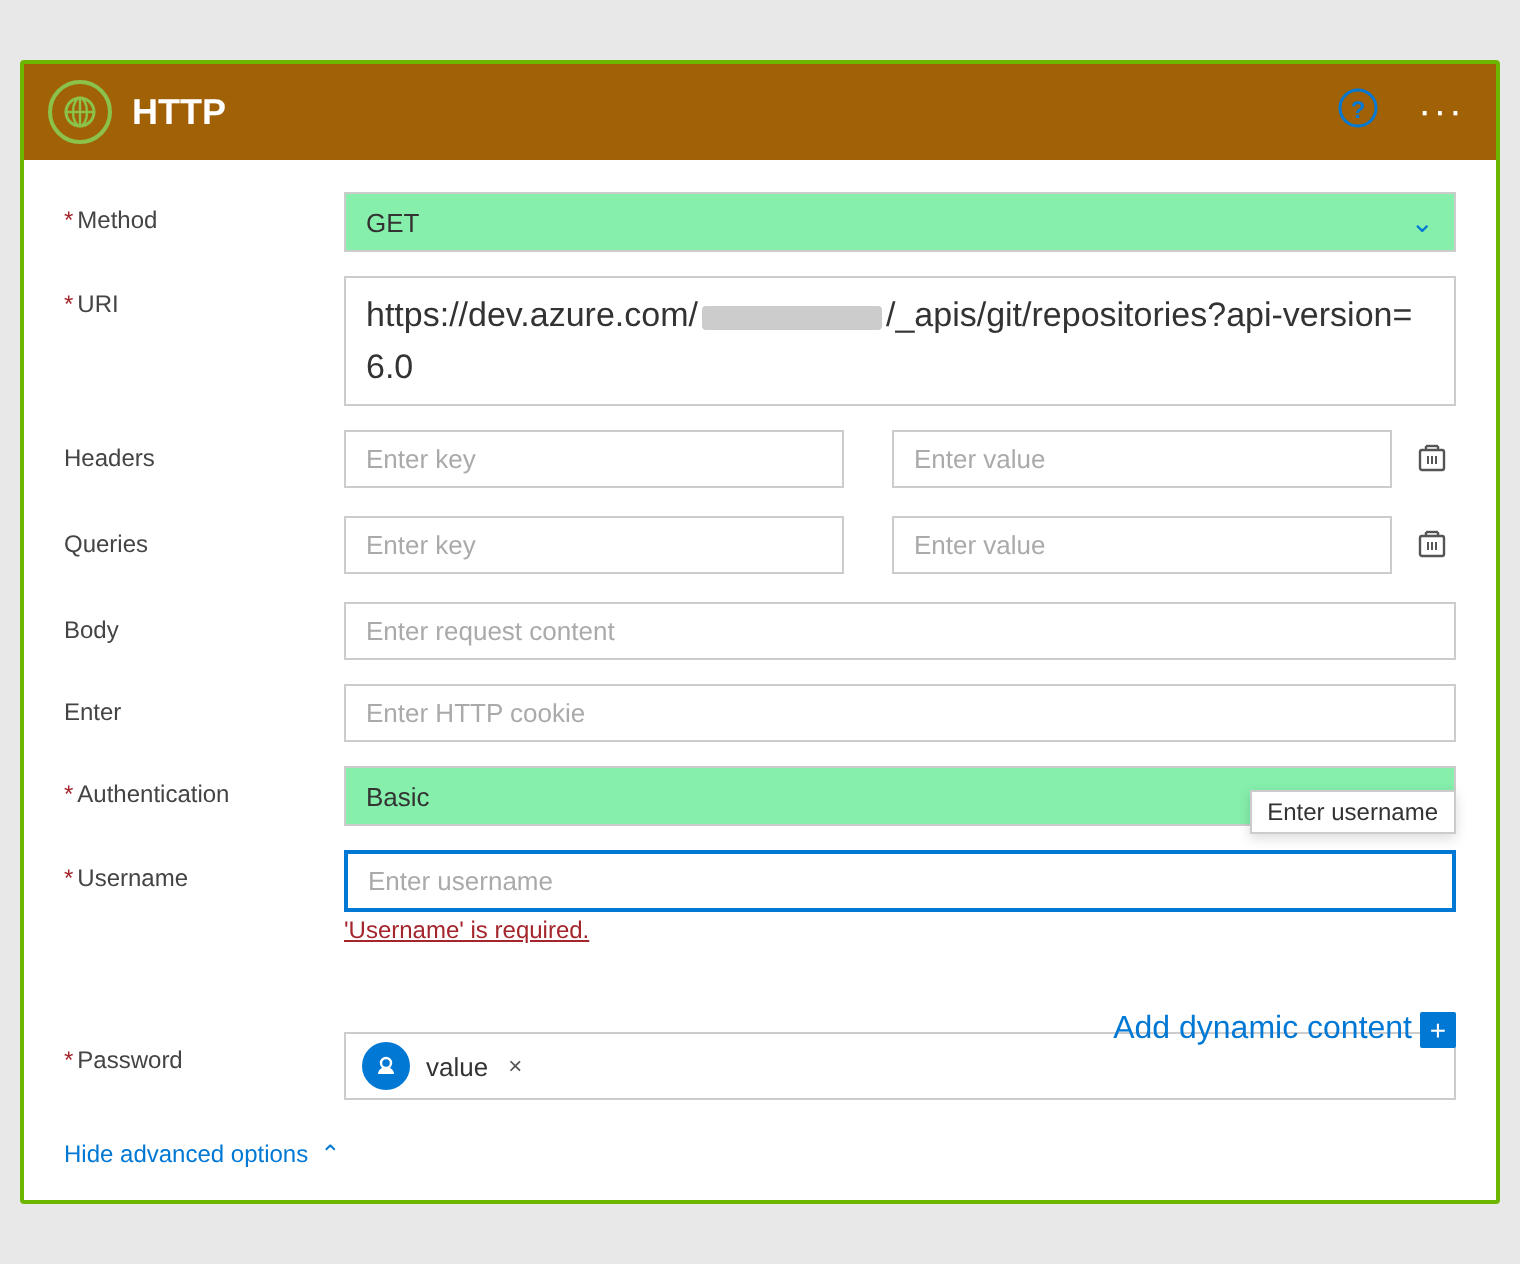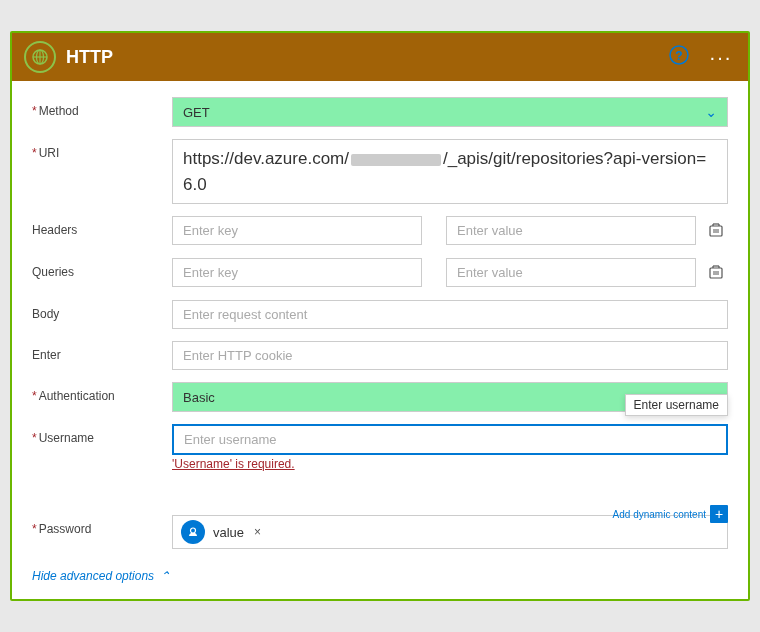--- a/index.html
+++ b/index.html
@@ -157,21 +157,21 @@
     .add-dynamic-content {
       display: flex;
       align-items: center;
       gap: 4px;
       position: absolute;
       bottom: -24px;
       right: 0;
     }
     .add-dynamic-text {
       color: #0078d4;
-      font-size: 10px;
+      font-size: 16px;
       cursor: pointer;
     }
     .add-dynamic-btn {
       background: #0078d4;
       color: #fff;
       border: none;
       width: 18px;
       height: 18px;
       font-size: 14px;
       display: flex;
@@ -231,21 +231,20 @@
       align-items: center;
       gap: 6px;
       color: #0078d4;
       font-size: 13px;
       cursor: pointer;
       margin-top: 8px;
       padding-top: 8px;
     }
     .hide-advanced span {
       font-size: 12px;
-      font-style: italic;
     }
     .tooltip-box {
       background: #fff;
       border: 1px solid #ccc;
       padding: 3px 8px;
       font-size: 12px;
       color: #333;
       box-shadow: 0 2px 6px rgba(0,0,0,0.15);
     }
   </style>

